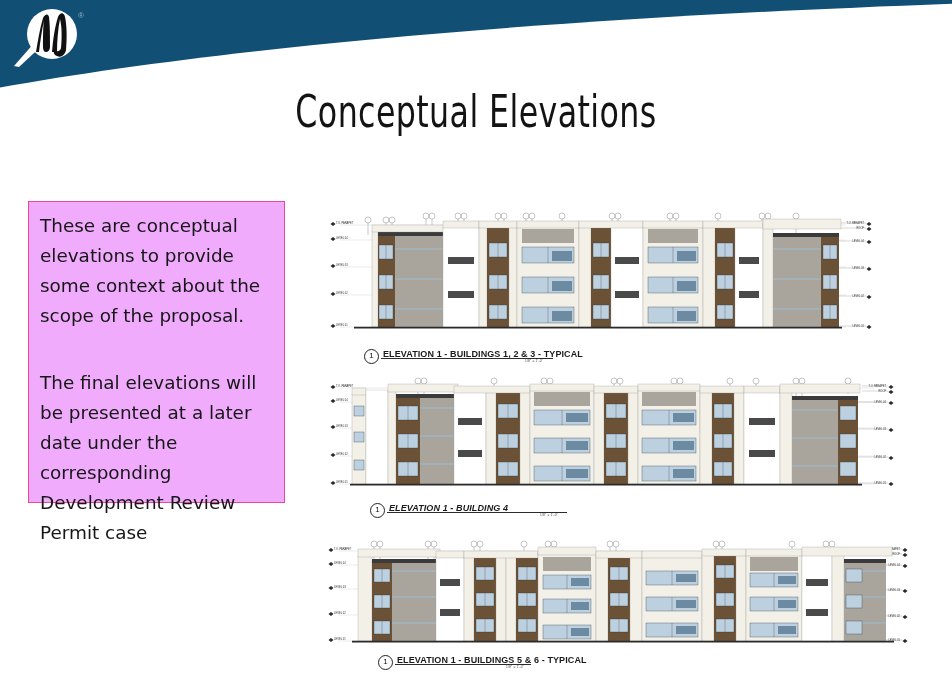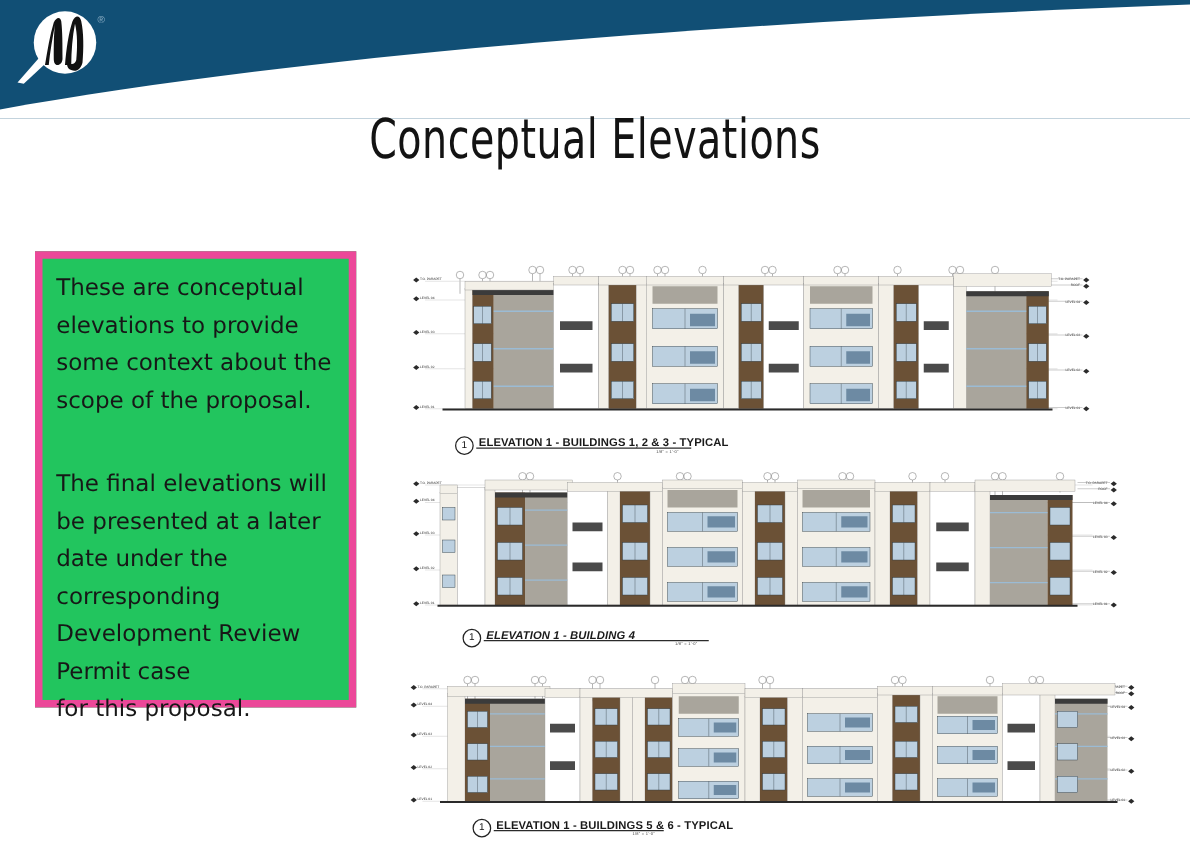--- a/index.html
+++ b/index.html
@@ -29,23 +29,23 @@
     font-weight:400;
     letter-spacing:0.5px;
     color:#131313;
     transform:scaleX(0.80);
     transform-origin:50% 50%;
     white-space:nowrap;
   }
 
   
   #textbox{
-    position:absolute;left:28px;top:201px;width:257px;height:365px;
-    border:6px solid #ec4899;
-    background:#22c55e;
+    position:absolute;left:28px;top:201px;width:257px;height:302px;
+    border:1px solid #ec4899;
+    background:#f0abfc;
     box-sizing:border-box;
     padding:9px 10px 0 11px;
   }
   #textbox p{
     margin:0;
     font-family:"DejaVu Sans","Liberation Sans",sans-serif;
     font-size:18.4px;
     line-height:30px;
     color:#171717;
   }
@@ -108,21 +108,20 @@
       </g>
       <text x="66" y="12" font-family="Liberation Sans, sans-serif" font-size="8" fill="#8fb0c6">®</text>
     </svg>
   </div>
 
   <div id="title">Conceptual Elevations</div>
 
   <div id="textbox">
     <p>These are conceptual elevations to provide some context about the scope of the proposal.</p>
     <p class="gap">The final elevations will be presented at a later date under the corresponding Development Review Permit case</p>
-    <p>for this proposal.</p>
   </div>
 
   <div class="elev" style="left:326px;top:205px;">
     <svg width="560" height="140" viewBox="0 0 560 140">
       <g stroke="#6f6f6f" stroke-width="0.4" fill="none">
         <path d="M42 18 L42 30 M60 18 L60 34 M66 18 L66 34 M100 14 L100 28 M106 14 L106 28
                  M132 14 L132 26 M138 14 L138 26 M172 14 L172 32 M178 14 L178 32
                  M200 14 L200 30 M206 14 L206 30 M236 14 L236 26
                  M286 14 L286 26 M292 14 L292 26 M344 14 L344 30 M350 14 L350 30
                  M392 14 L392 28 M436 14 L436 26 M442 14 L442 26 M470 14 L470 32"></path>

